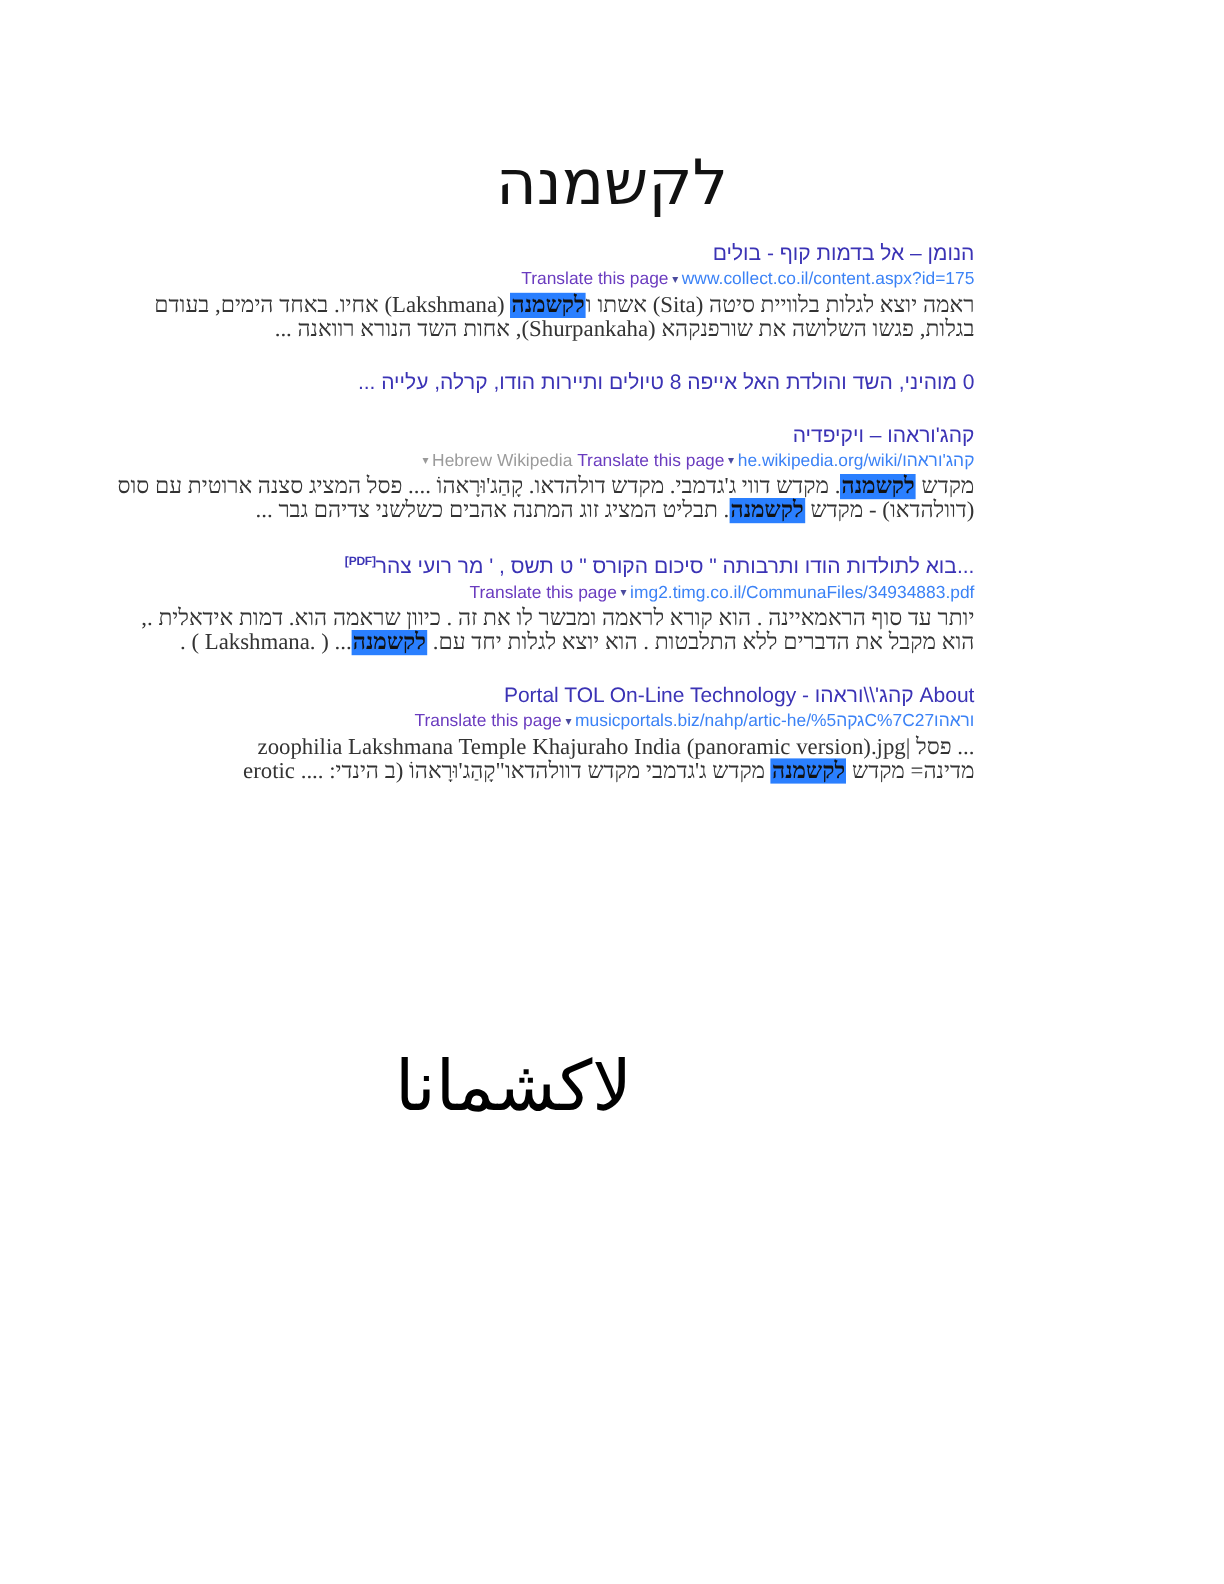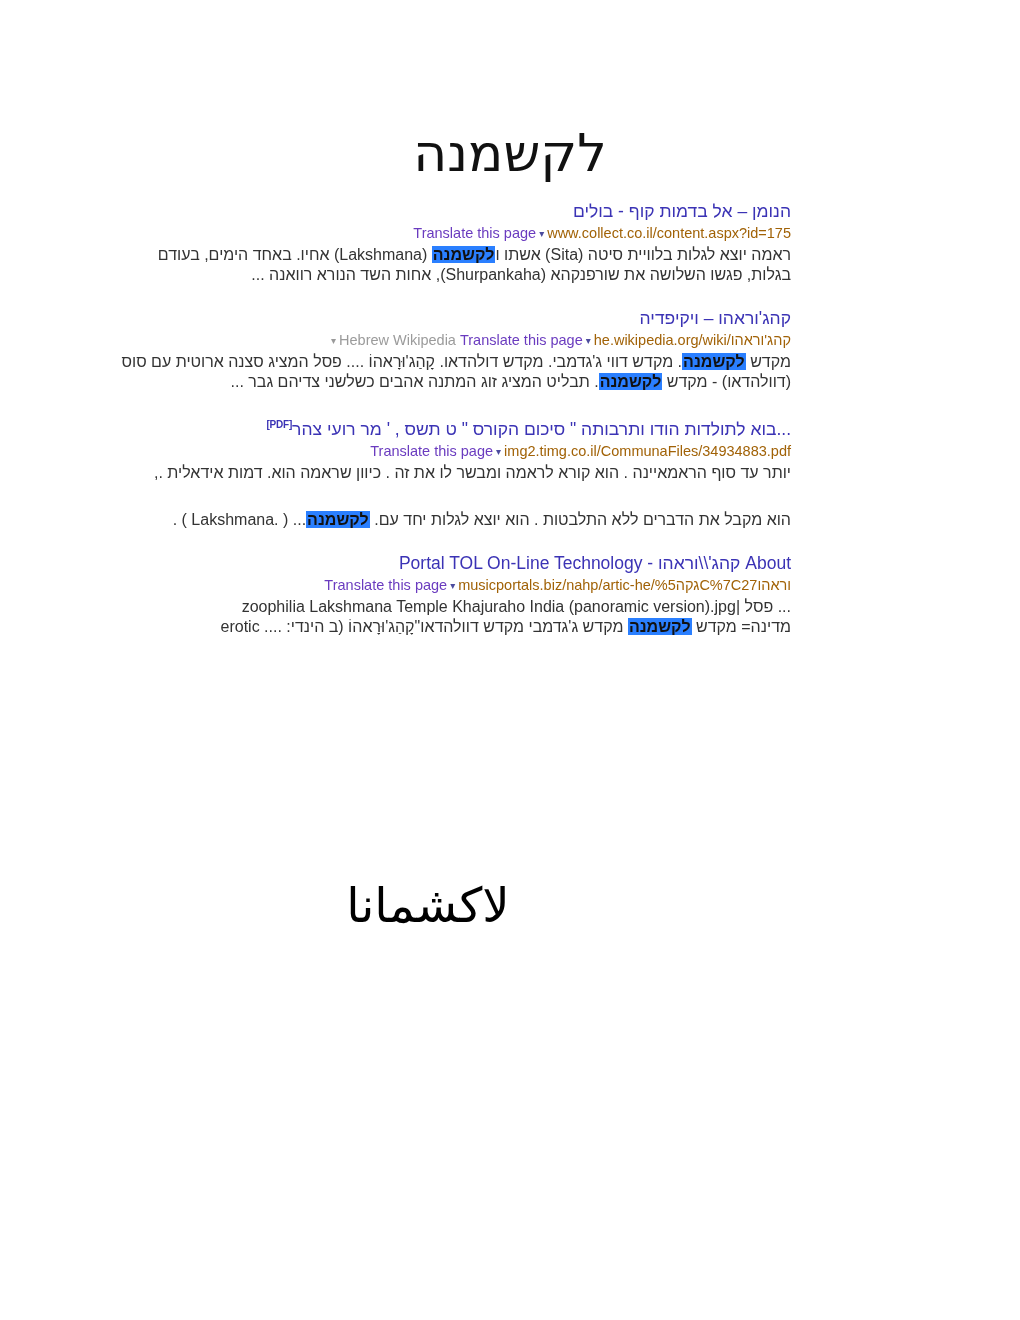--- a/index.html
+++ b/index.html
@@ -39,33 +39,33 @@
     font-family: "DejaVu Sans", "Liberation Sans", sans-serif;
   }
 
   
   .bottom-heading {
     position: absolute;
     top: 876px;
     left: 0;
     width: 856px;
     text-align: center;
-    font-size: 48px;
+    font-size: 58px;
     line-height: 58px;
     font-weight: 400;
     color: #000000;
     direction: rtl;
     font-family: "DejaVu Sans", "Liberation Sans", sans-serif;
   }
 
   
   .results {
     position: absolute;
     top: 200px;
-    left: 171px;
+    left: 192px;
     width: 620px;
     direction: rtl;
     text-align: right;
   }
   .result {
     margin-bottom: 22px;
   }
   .result-title {
     font-size: 17.5px;
     line-height: 22px;
@@ -86,21 +86,21 @@
   }
   .result-urlline {
     font-size: 14.5px;
     line-height: 19px;
     color: #006621;
     margin: 0 0 1px 0;
     white-space: nowrap;
     direction: rtl;
   }
   .result-urlline .url {
-    color: #a16207;
+    color: #3b82f6;
     direction: ltr;
     unicode-bidi: embed;
     display: inline-block;
   }
   .caret {
     display: inline-block;
     color: #4b4b9e;
     font-size: 10px;
     margin: 0 3px;
     transform: translateY(-1px);
@@ -114,45 +114,44 @@
     cursor: pointer;
   }
   .sitename {
     color: #9b9b9b;
     direction: ltr;
     unicode-bidi: embed;
     display: inline-block;
     margin-right: 4px;
   }
   .snippet {
-    font-size: 16px;
+    font-size: 19px;
     line-height: 20px;
     color: #333333;
     direction: rtl;
     text-align: right;
-    font-family: Liberation Sans, sans-serif;
+    font-family: Liberation Serif, serif;
   }
   .snippet .line { display: block; white-space: nowrap; }
   .snippet .hl {
     background: #2a7fff;
     color: #111111;
     font-weight: 700;
     padding: 0 1px;
   }
   .snippet .date {
     color: #8d8d8d;
     direction: ltr;
     unicode-bidi: embed;
     display: inline-block;
   }
   .snippet .ltr {
     direction: ltr;
     unicode-bidi: embed;
     display: inline-block;
-    margin-top: 27px;
   }
   .snippet .line.line2 { text-align: right; }
 </style>
 </head>
 <body>
 
 <div class="page">
 
   <div class="top-heading">לקשמנה</div>
 
@@ -163,20 +162,21 @@
       <div class="result-urlline">
         <span class="url">www.collect.co.il/content.aspx?id=175</span><span class="caret">▾</span><span class="translate">Translate this page</span>
       </div>
       <div class="snippet">
         <span class="line"><span>ראמה יוצא לגלות בלוויית סיטה (Sita) אשתו ו</span><span class="hl">לקשמנה</span><span> (Lakshmana) אחיו. באחד הימים, בעודם</span></span>
         <span class="line line2">בגלות, פגשו השלושה את שורפנקהא (Shurpankaha), אחות השד הנורא רוואנה ...</span>
       </div>
     </div>
 
     <div class="result">
+      <div class="result-title">0 מוהיני, השד והולדת האל אייפה 8 טיולים ותיירות הודו, קרלה, עלייה ...</div>
     </div>
 
     <div class="result">
       <div class="result-title">קהג'וראהו – ויקיפדיה</div>
       <div class="result-urlline">
         <span class="url">he.wikipedia.org/wiki/קהג'וראהו</span><span class="caret">▾</span><span class="translate">Translate this page</span><span class="sitename">Hebrew Wikipedia</span><span class="caret grey">▾</span>
       </div>
       <div class="snippet">
         <span class="line"><span>מקדש </span><span class="hl">לקשמנה</span><span>. מקדש דווי ג'גדמבי. מקדש דולהדאו. קָהַג'וּרָאהוֹ .... פסל המציג סצנה ארוטית עם סוס</span></span>
         <span class="line line2"><span>(דוולהדאו) - מקדש </span><span class="hl">לקשמנה</span><span>. תבליט המציג זוג המתנה אהבים כשלשני צדיהם גבר ...</span></span>

